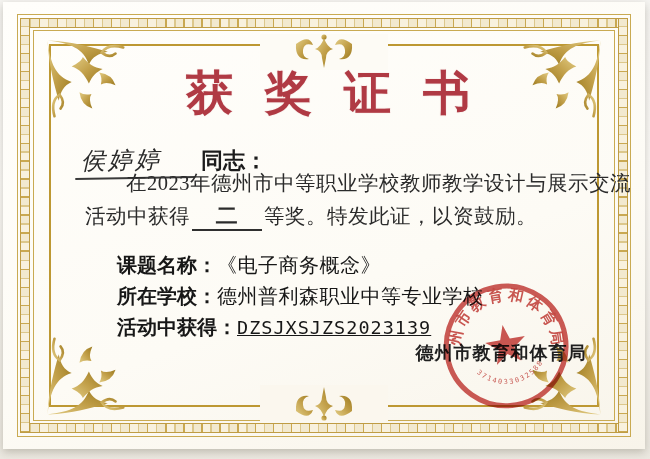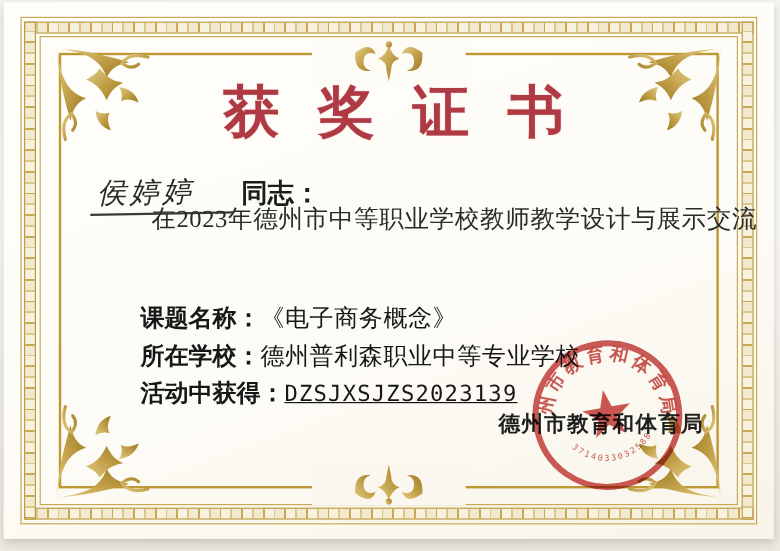--- a/index.html
+++ b/index.html
@@ -139,20 +139,23 @@
       </svg>
 
     <div class="title">获奖证书</div>
 
     <div class="name-line">
       <span class="recipient-name">侯婷婷</span><span class="salutation">同志：</span>
     </div>
 
     <div class="body-text">
       <div class="body-l1">在2023年德州市中等职业学校教师教学设计与展示交流</div>
+      <div class="body-l2">
+        <span>活动中获得</span><span class="award-level">二</span><span>等奖。特发此证，以资鼓励。</span>
+      </div>
     </div>
 
     <div class="fields">
       <div class="field-row">
         <span class="field-label">课题名称：</span><span class="field-value">《电子商务概念》</span>
       </div>
       <div class="field-row">
         <span class="field-label">所在学校：</span><span class="field-value">德州普利森职业中等专业学校</span>
       </div>
       <div class="field-row">

